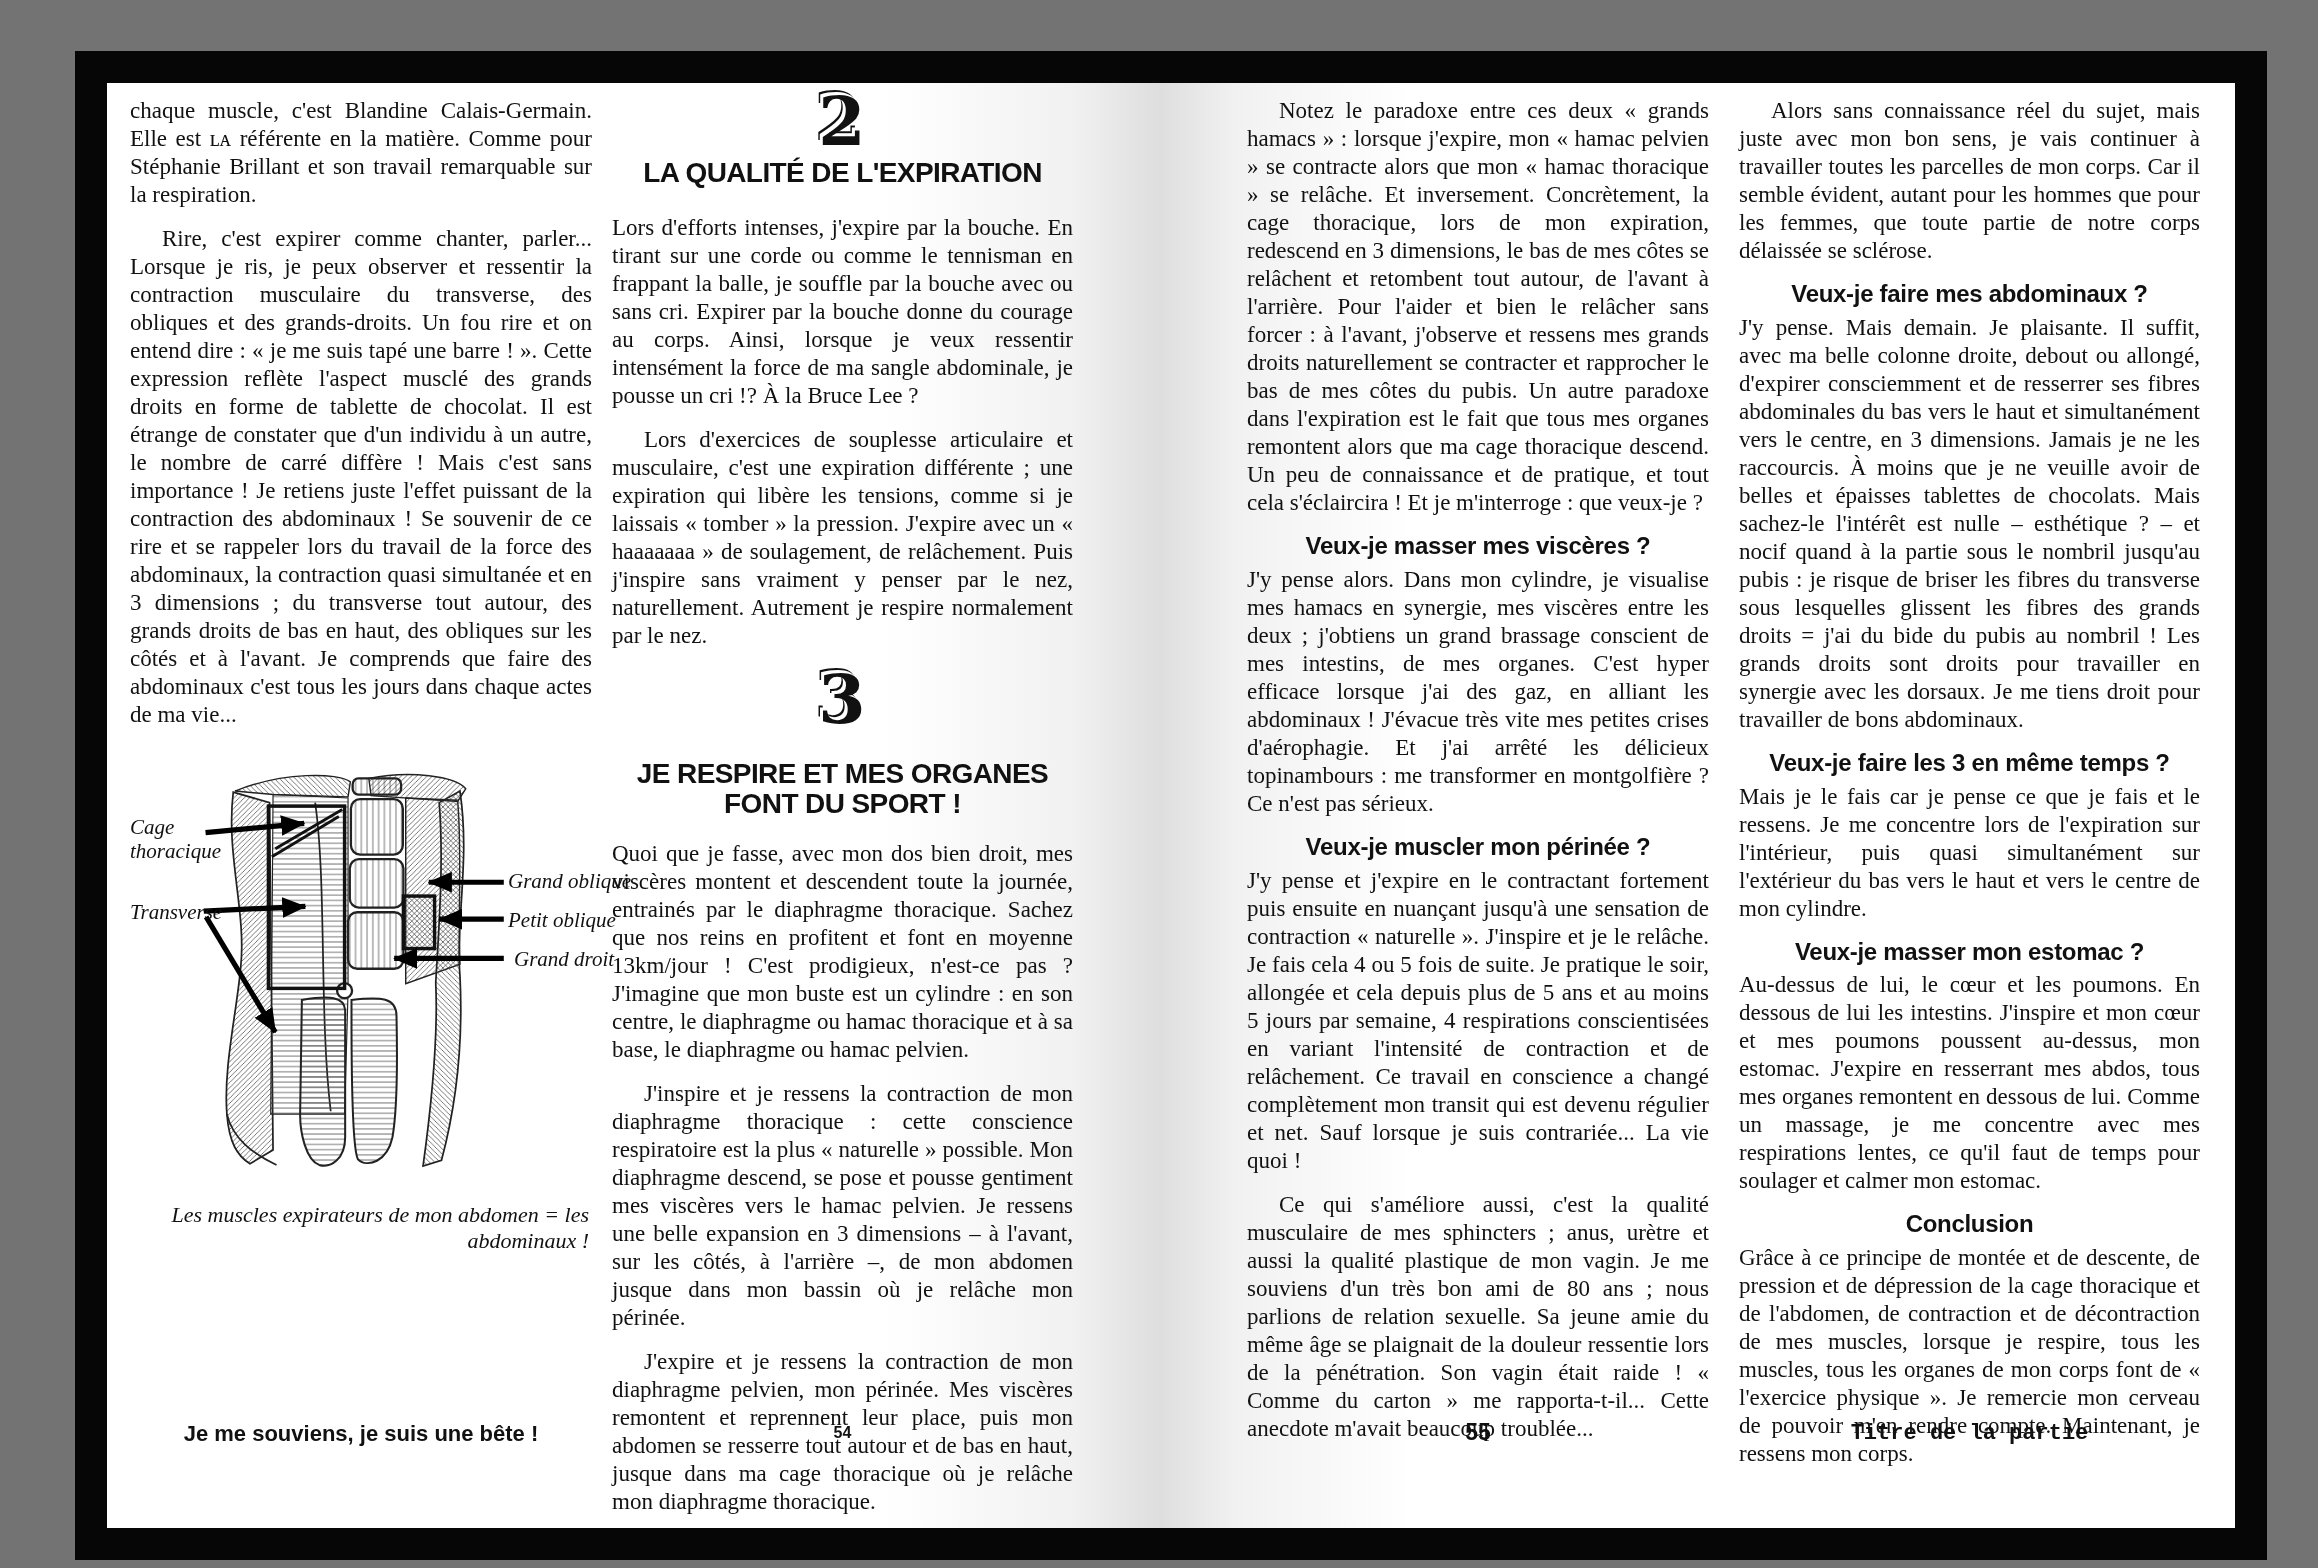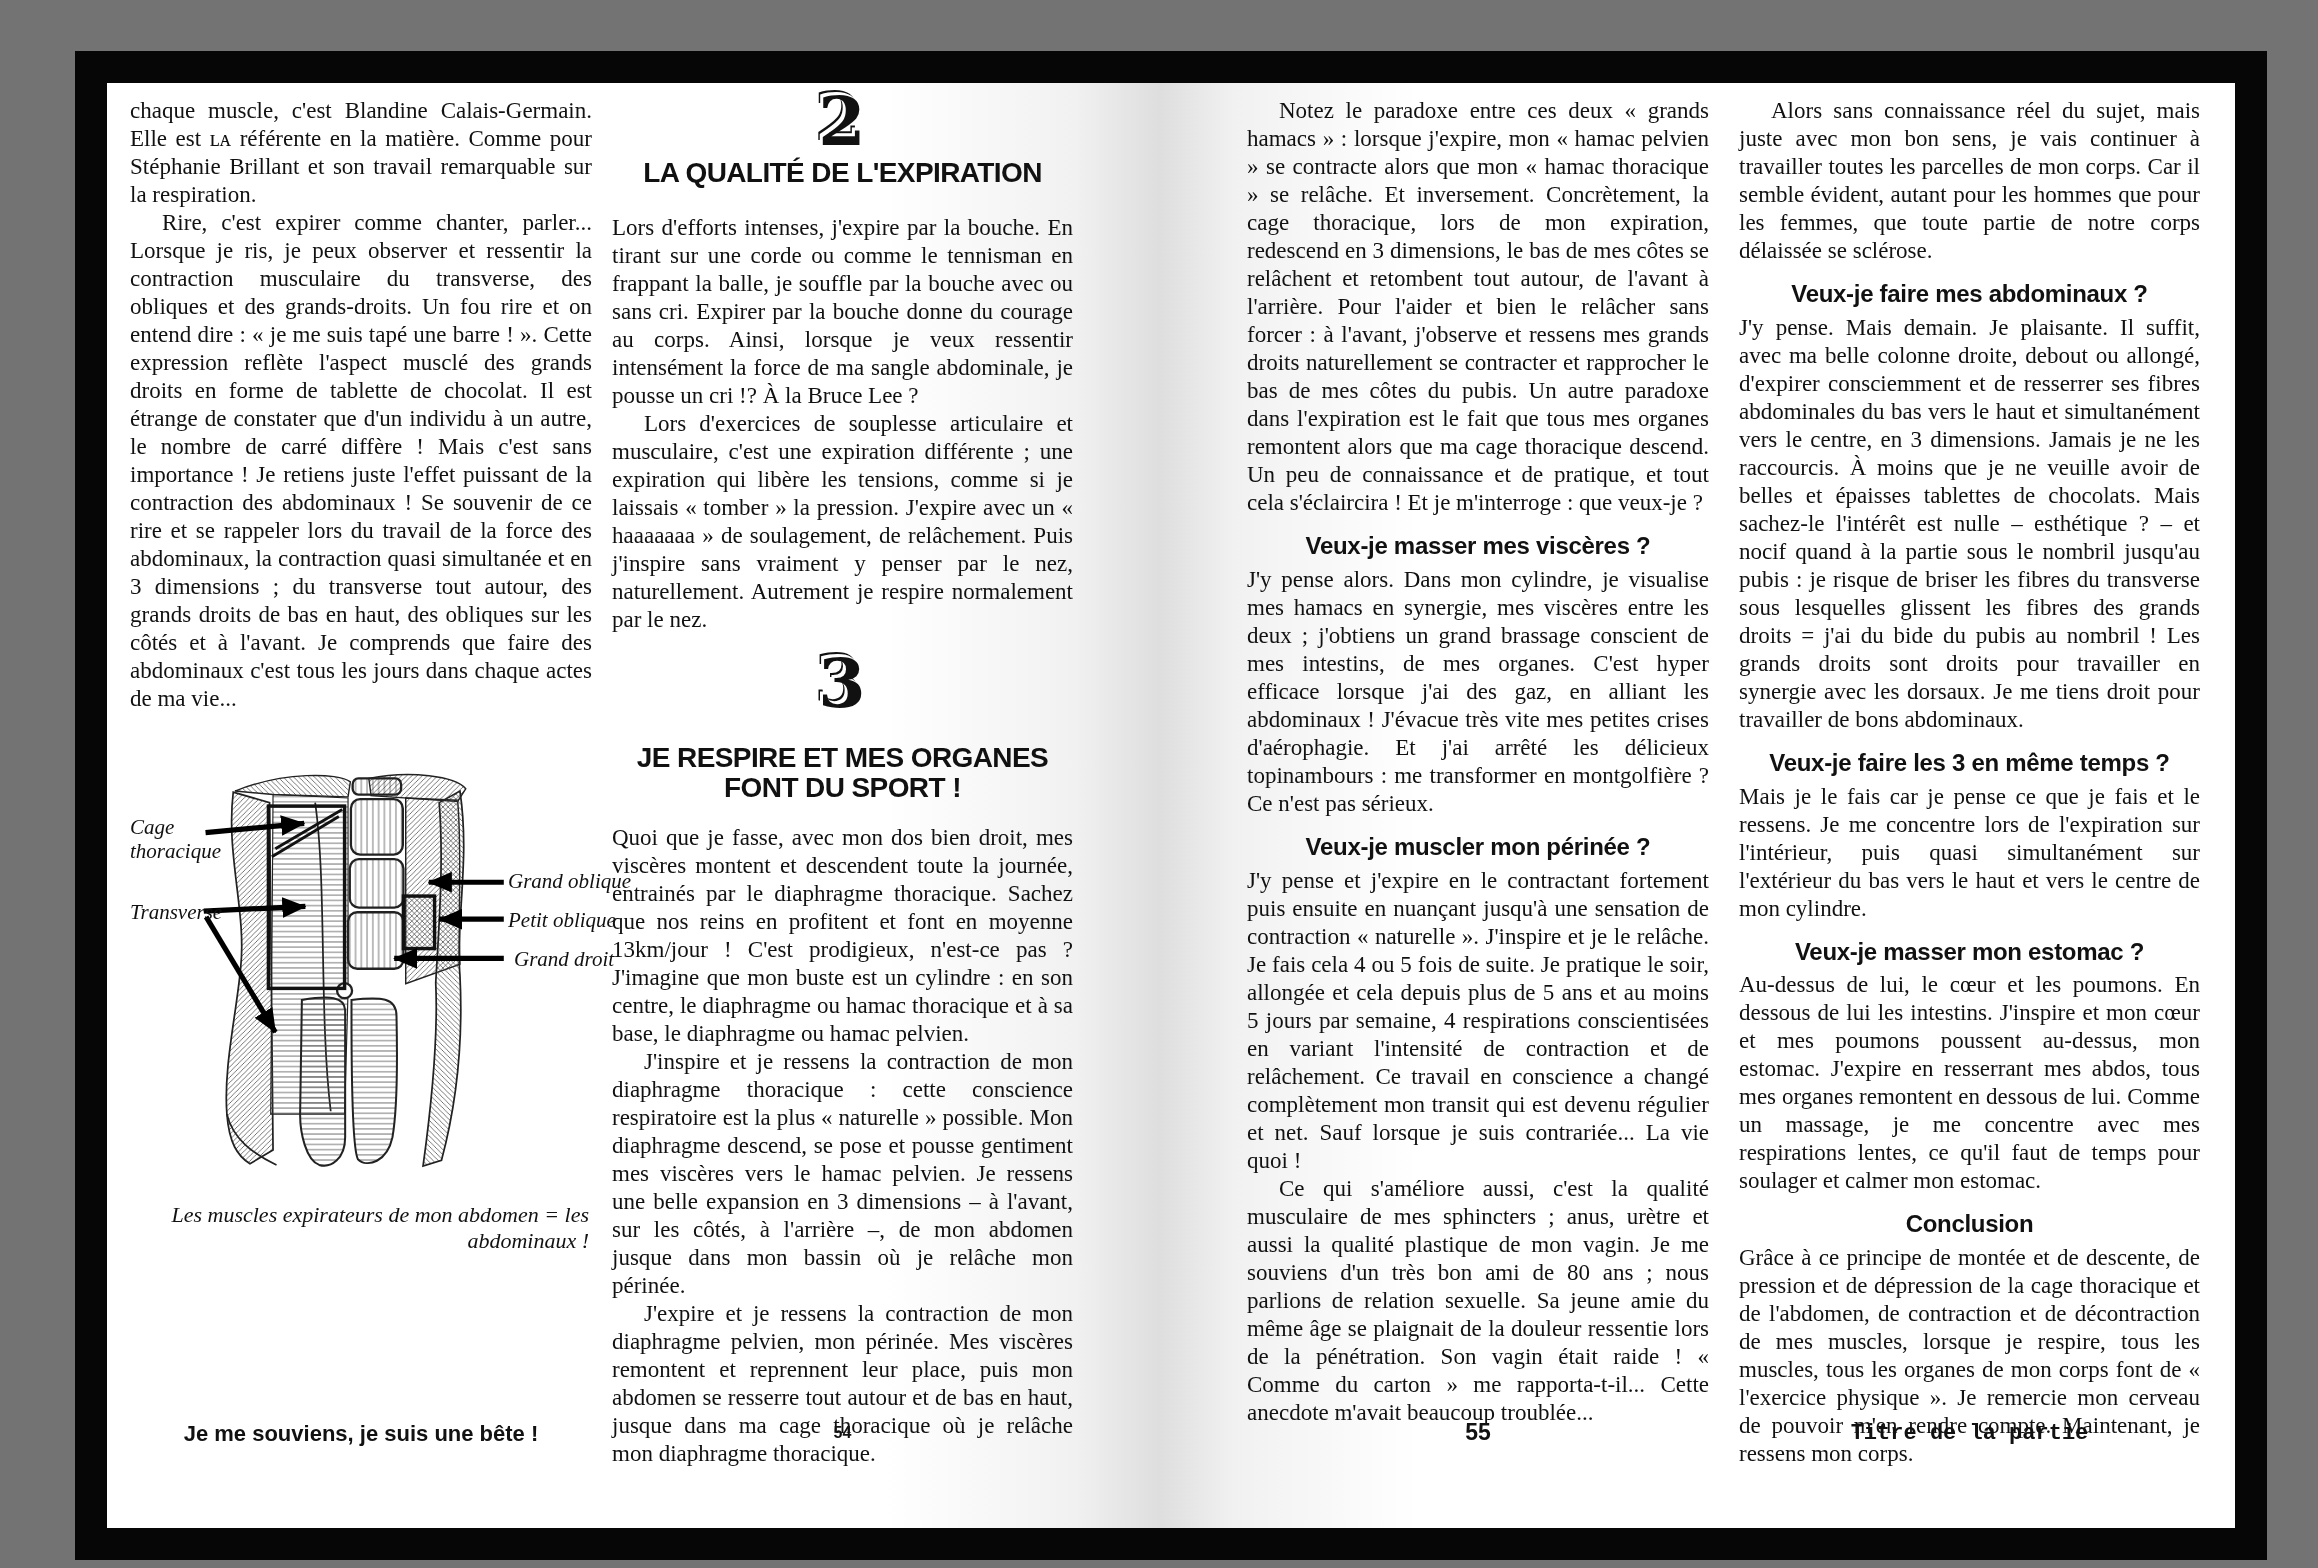--- a/index.html
+++ b/index.html
@@ -7,21 +7,21 @@
   #canvas{position:relative;width:2319px;height:1569px;overflow:hidden;background:#737373;}
   .frame{position:absolute;left:75px;top:51px;width:2128px;height:1445px;border:32px solid #060606;background:#fff;}
   .page-shade-left{position:absolute;left:107px;top:83px;width:1052px;height:1445px;
     background:linear-gradient(90deg,#ffffff 0%,#ffffff 74%,#f1f1f1 92%,#dededе 100%);
     background:linear-gradient(90deg,#ffffff 0%,#ffffff 74%,#f1f1f1 92%,#dedede 100%);}
   .page-shade-right{position:absolute;left:1159px;top:83px;width:1076px;height:1445px;
     background:linear-gradient(270deg,#ffffff 0%,#ffffff 76%,#f1f1f1 93%,#dedede 100%);}
   .col{position:absolute;z-index:3;}
   .col p{margin:0;font-size:23px;line-height:28px;text-align:justify;}
   .col p.ind{text-indent:32px;}
-  .col p + p{margin-top:0;}
+  .col p + p{margin-top:16px;}
   #col-l1{left:130px;top:97px;width:462px;}
   #col-l2{left:612px;top:81px;width:461px;}
   #col-r1{left:1247px;top:97px;width:462px;}
   #col-r2{left:1739px;top:97px;width:461px;}
   .chapnum{font-family:"DejaVu Serif",serif;font-weight:700;font-size:68px;line-height:1.05;
     text-align:center;margin:4.6px 0 1.2px 0;letter-spacing:1.2px;
     text-shadow:-2.9px -2.9px 0 #ffffff,-4.6px -4.6px 0 #111111;}
   .chaptitle{font-family:"Liberation Sans",sans-serif;font-weight:700;font-size:28px;line-height:30px;
     text-align:center;letter-spacing:-0.6px;margin:0 0 25.4px 0;}
   .chaptitle.second{margin-bottom:21px;margin-top:24px;}

